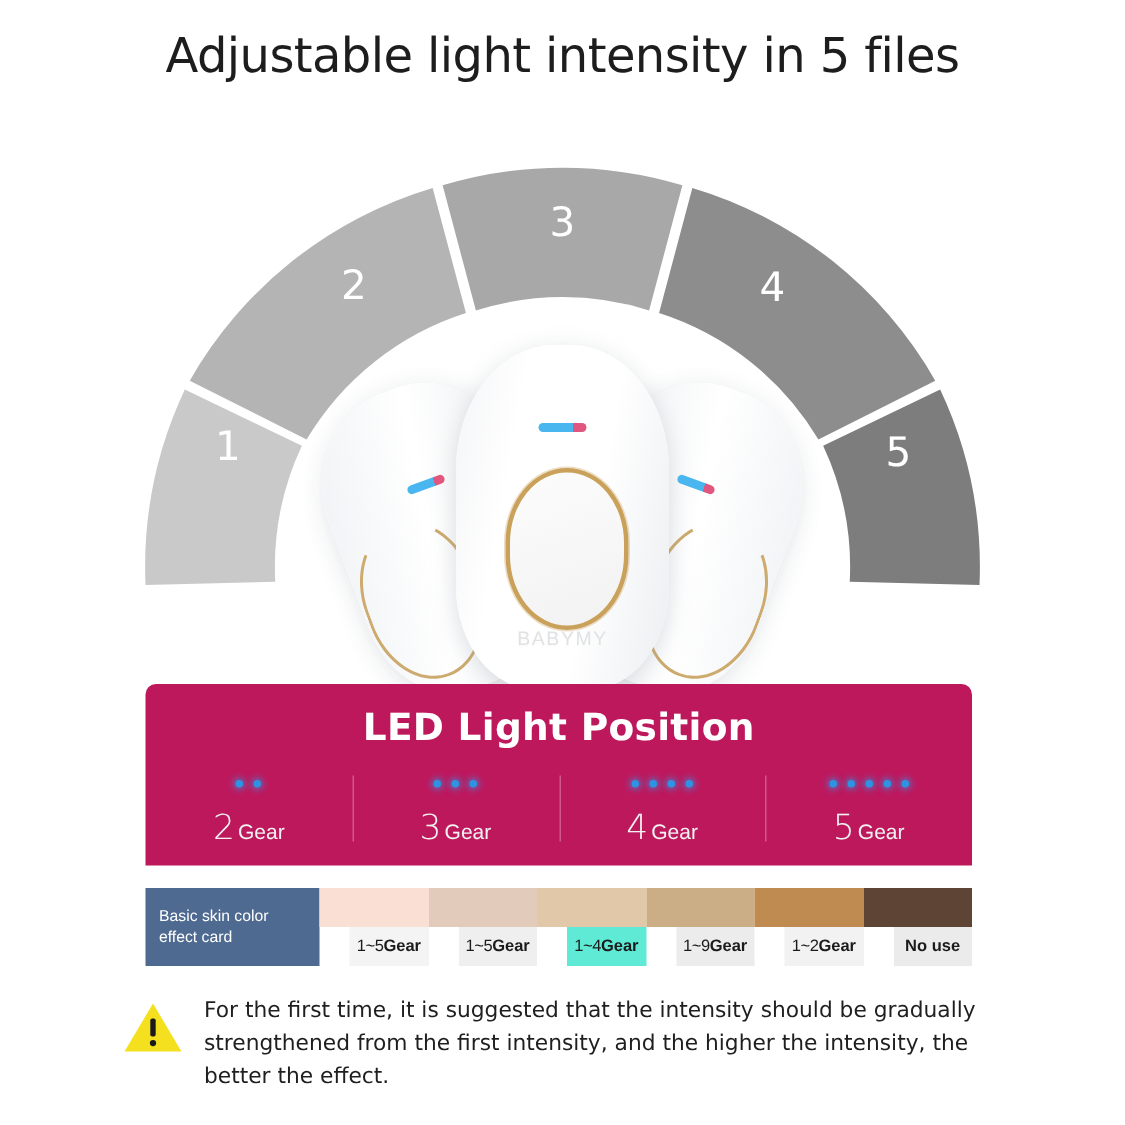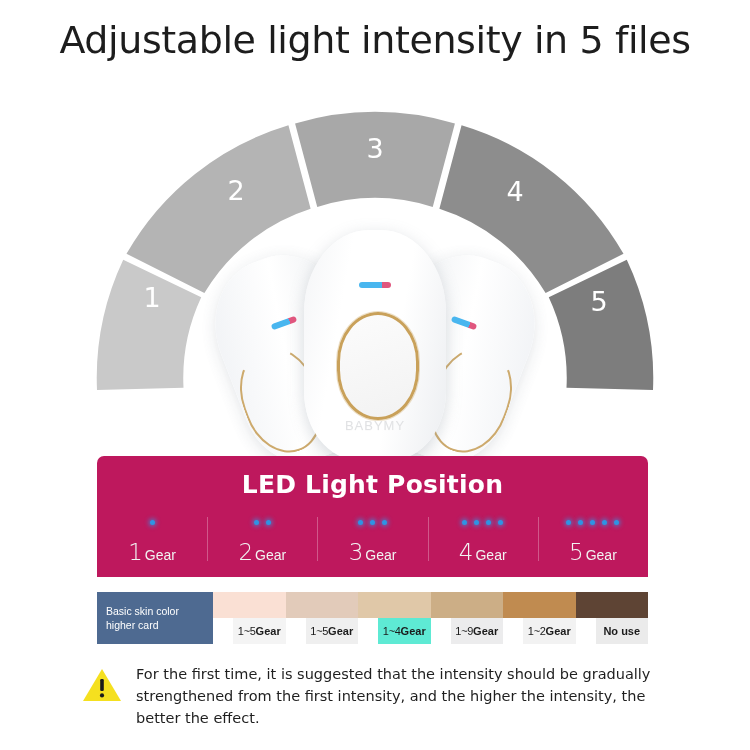--- a/index.html
+++ b/index.html
@@ -16,21 +16,21 @@
     color: #222;
   }
 
   
   #page-title {
     position: absolute;
     top: 18px;
     left: 0;
     width: 750px;
     text-align: center;
-    font-size: 38px;
+    font-size: 32px;
     font-weight: 400;
     letter-spacing: -0.4px;
     color: #1d1d1d;
     font-family: "DejaVu Sans", sans-serif;
   }
 
   
   #arc-gauge {
     position: absolute;
     left: 95px;
@@ -288,28 +288,20 @@
   <div class="dev-body dev-center"></div>
   <div class="dev-gold dev-gold-center"></div>
   <div class="dev-leds dev-leds-center"></div>
   <div id="device-brand">BABYMY</div>
 </div>
 
 <div id="led-panel" style="background: #be185d; margin-top: 7px;">
   <div id="led-panel-title">LED Light Position</div>
   <div id="led-gear-row">
 
-    <div class="led-gear-cell">
-      <div class="led-dots">
-        <span class="led-dot" style="background: rgb(47, 147, 227);"></span>
-      </div>
-      <div class="led-gear-label">
-        <span class="led-gear-num">1</span><span class="led-gear-word">Gear</span>
-      </div>
-    </div>
 
     <div class="led-gear-cell">
       <div class="led-dots">
         <span class="led-dot" style="background: rgb(47, 147, 227);"></span>
         <span class="led-dot" style="background: rgb(47, 147, 227);"></span>
       </div>
       <div class="led-gear-label">
         <span class="led-gear-num">2</span><span class="led-gear-word">Gear</span>
       </div>
     </div>
@@ -349,21 +341,21 @@
         <span class="led-gear-num">5</span><span class="led-gear-word">Gear</span>
       </div>
     </div>
 
   </div>
 </div>
 
 <div id="skin-card">
   <div id="skin-card-label" style="background: rgb(78, 106, 145);">
     <span>Basic skin color</span>
-    <span>higher card</span>
+    <span>effect card</span>
   </div>
   <div id="skin-swatches">
 
     <div class="skin-col">
       <div class="skin-chip" style="background: rgb(250, 224, 212);"></div>
       <div class="skin-chip-label" style="background: rgb(244, 244, 244);">
         <span class="rng">1~5</span>
           <span>Gear</span>
       </div>
     </div>

